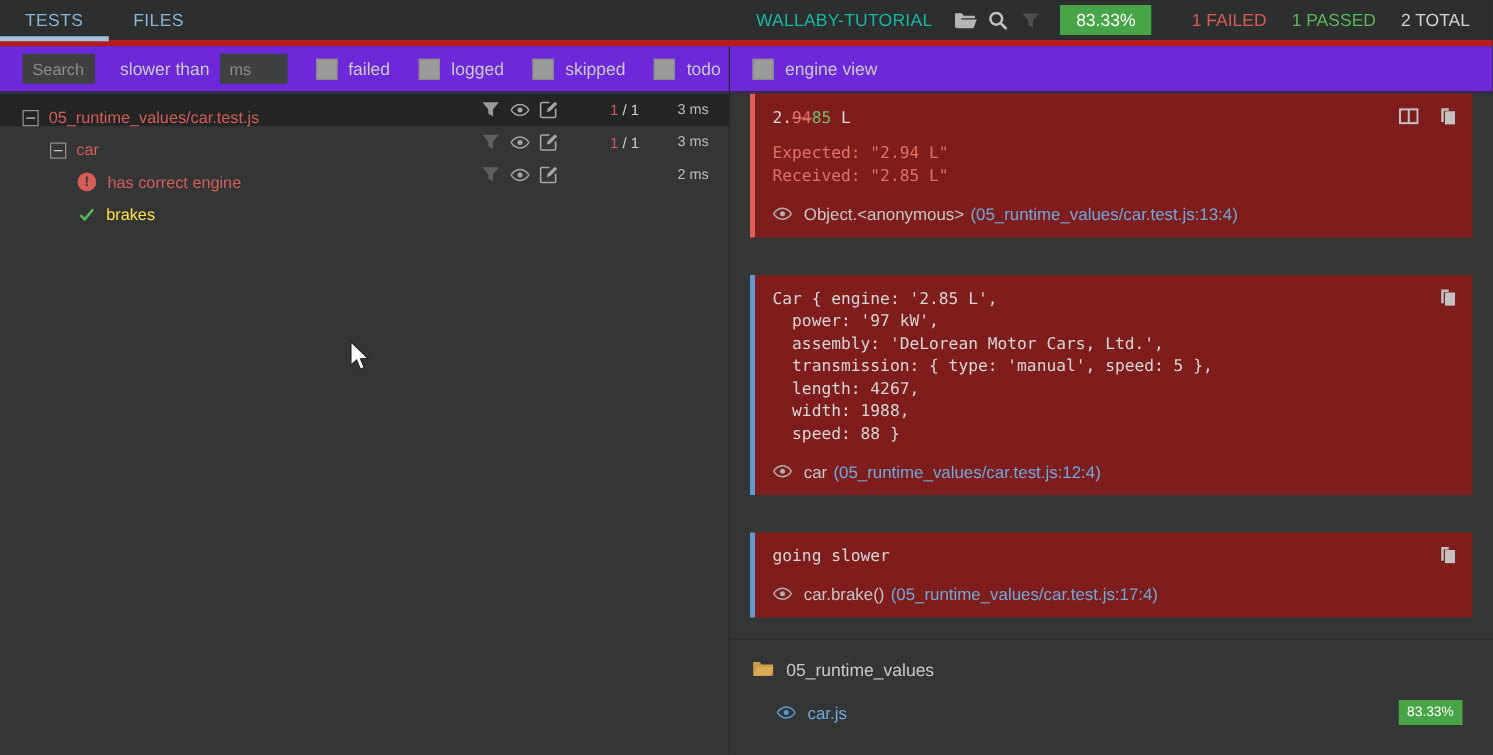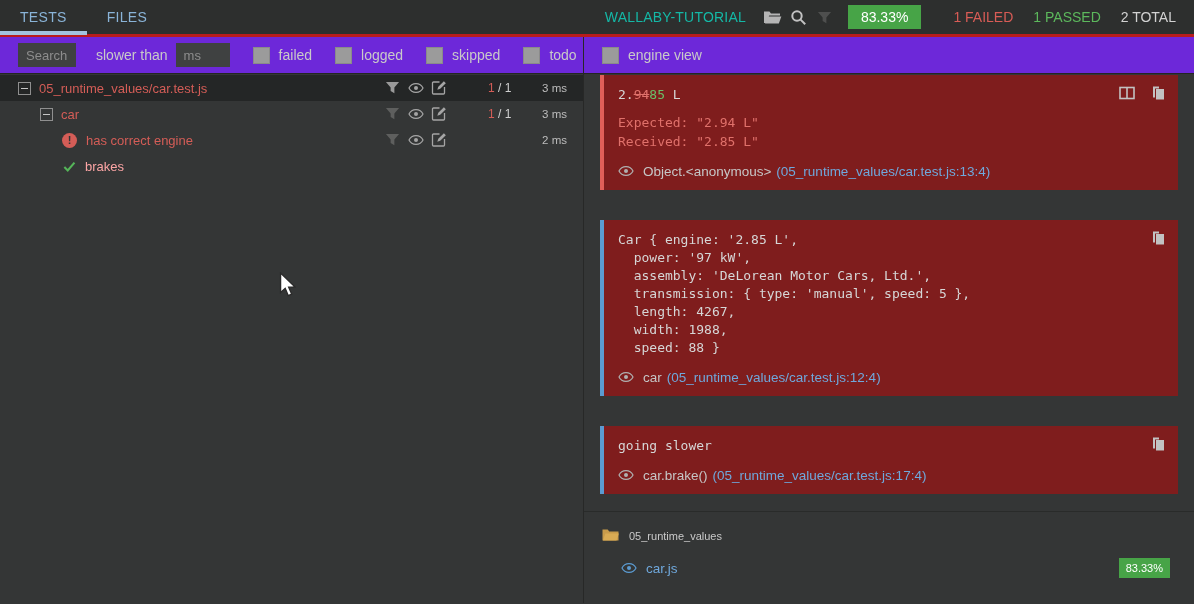--- a/index.html
+++ b/index.html
@@ -4,21 +4,21 @@
 <style>
   * { box-sizing: border-box; }
   html,body { margin:0; padding:0; }
   body {
     width:1194px; height:604px; overflow:hidden; position:relative;
     background:#343636; color:#c9c9c9;
     font-family:"Liberation Sans", sans-serif; font-size:13px;
     -webkit-font-smoothing:antialiased;
   }
   
-  .header { height:37px; background:#2d2f2e; display:flex; align-items:stretch; border-bottom:3px solid #b91c1c; }
+  .header { height:37px; background:#2d2f2e; display:flex; align-items:stretch; border-bottom:5px solid #b91c1c; }
   .tab { padding:0 20px; display:flex; align-items:center; color:#8ab4d8; font-size:14px; position:relative; cursor:default; letter-spacing:.3px; }
   .tab.active::after { content:""; position:absolute; left:0; right:0; bottom:-1px; height:4px; background:#a2c3e0; }
   .header-right { margin-left:auto; display:flex; align-items:center; padding-right:12px; }
   .project-name { color:#14b8a6; font-size:14px; margin-right:14px; letter-spacing:.2px; }
   .hicon { display:inline-flex; align-items:center; justify-content:center; width:26px; height:26px; }
   .badge { background:#47a447; color:#ffffff; font-size:14px; padding:4px 13px; margin:0 12px 0 10px; }
   .cnt { font-size:14px; margin-left:20px; }
   .cnt.failed { color:#d85c56; }
   .cnt.passed { color:#5cb85c; }
   .cnt.total  { color:#d2d2d2; margin-right:6px; }
@@ -30,27 +30,27 @@
   .tin::placeholder { color:#8d8d8d; }
   .search { width:58px; }
   .ms { width:54px; margin-left:8px; }
   .slower { margin-left:20px; color:#c9c9c9; font-size:14px; }
   .cbg { display:flex; align-items:center; margin-left:23px; cursor:default; }
   .cbox { width:17px; height:17px; background:#9b9b9b; border:1px solid #8a8a8a; flex:none; }
   .cbg span.lbl { margin-left:9px; color:#c9c9c9; font-size:14px; }
   
   .content { display:flex; height:529px; }
   .left-panel { width:584px; flex:none; border-right:1px solid #272827; padding-top:1px; position:relative; }
-  .trow { height:26px; display:flex; align-items:center; position:relative; cursor:default; }
+  .trow { height:26px; display:flex; align-items:flex-end; position:relative; cursor:default; }
   .trow.selected { background:#242626; }
   .indent0 { padding-left:18px; } .indent1 { padding-left:40px; } .indent2 { padding-left:62px; }
   .twisty { width:13px; height:13px; border:1px solid #8f8f8f; position:relative; margin-right:8px; flex:none; }
   .twisty::after { content:""; position:absolute; left:2px; right:2px; top:5px; height:1px; background:#c5c5c5; }
   .tlabel { font-size:13px; white-space:nowrap; }
-  .red { color:#d45d57; } .blue { color:#fca5a5; }
+  .red { color:#d45d57; } .blue { color:#fde047; }
   .err-badge { width:15px; height:15px; border-radius:50%; background:#d45d57; color:#343636; font-size:11px; font-weight:bold;
                display:flex; align-items:center; justify-content:center; margin-right:9px; flex:none; }
   .checkmark { margin-right:8px; flex:none; display:inline-flex; }
   .rcluster { position:absolute; left:385px; right:0; top:0; bottom:0; }
   .ic { position:absolute; top:50%; transform:translateY(-50%); width:16px; height:16px; display:inline-flex; }
   .ic.f { left:0; color:#5e5f5e; } .ic.f.lit { color:#9a9a9a; }
   .ic.e { left:23px; color:#a5a5a5; } .ic.p { left:46px; color:#a5a5a5; }
   .count { position:absolute; left:103px; top:50%; transform:translateY(-50%); font-size:12px; color:#cfcfcf; white-space:pre; }
   .count .hl { color:#d45d57; font-style:normal; }
   .time { position:absolute; right:16px; top:50%; transform:translateY(-50%); font-size:11.5px; color:#bdbdbd; }
@@ -65,21 +65,21 @@
   .diff .add { color:#6abf69; }
   .errline { color:#e0716b; line-height:19px; }
   .errline.first { margin-top:9px; }
   .loc { margin-top:12px; display:flex; align-items:center; font-size:13.5px; color:#c6c6c6; }
   .loc .eye-ic { margin-right:9px; color:#b0b0b0; display:inline-flex; }
   .loc a { color:#6fa8dc; text-decoration:none; margin-left:5px; cursor:pointer; }
   .block-icons { position:absolute; top:10px; right:12px; display:flex; gap:15px; color:#c2c2c2; }
   .block-icons span { display:inline-flex; cursor:pointer; }
   .rp-divider { border-top:1px solid #292b2a; margin:17px -16px 0 -16px; }
   .files-section { padding-top:16px; }
-  .folder-row { display:flex; align-items:flex-end; padding-left:2px; font-size:11px; color:#c9c9c9; }
+  .folder-row { display:flex; align-items:flex-start; padding-left:2px; font-size:14px; color:#c9c9c9; }
   .folder-row .fico { margin-right:10px; display:inline-flex; }
   .file-row { margin-top:18px; padding-left:21px; display:flex; align-items:center; position:relative; font-size:13.5px; }
   .file-row .eye-ic { margin-right:9px; color:#5b9bd1; display:inline-flex; }
   .file-row a { color:#6fa8dc; text-decoration:none; cursor:pointer; }
   .badge-sm { position:absolute; right:8px; top:50%; transform:translateY(-50%); background:#47a447; color:#fff; font-size:11px; padding:4px 7px; }
   .cursor { position:absolute; left:279px; top:272px; z-index:50; pointer-events:none; }
 </style>
 </head>
 <body>
 

